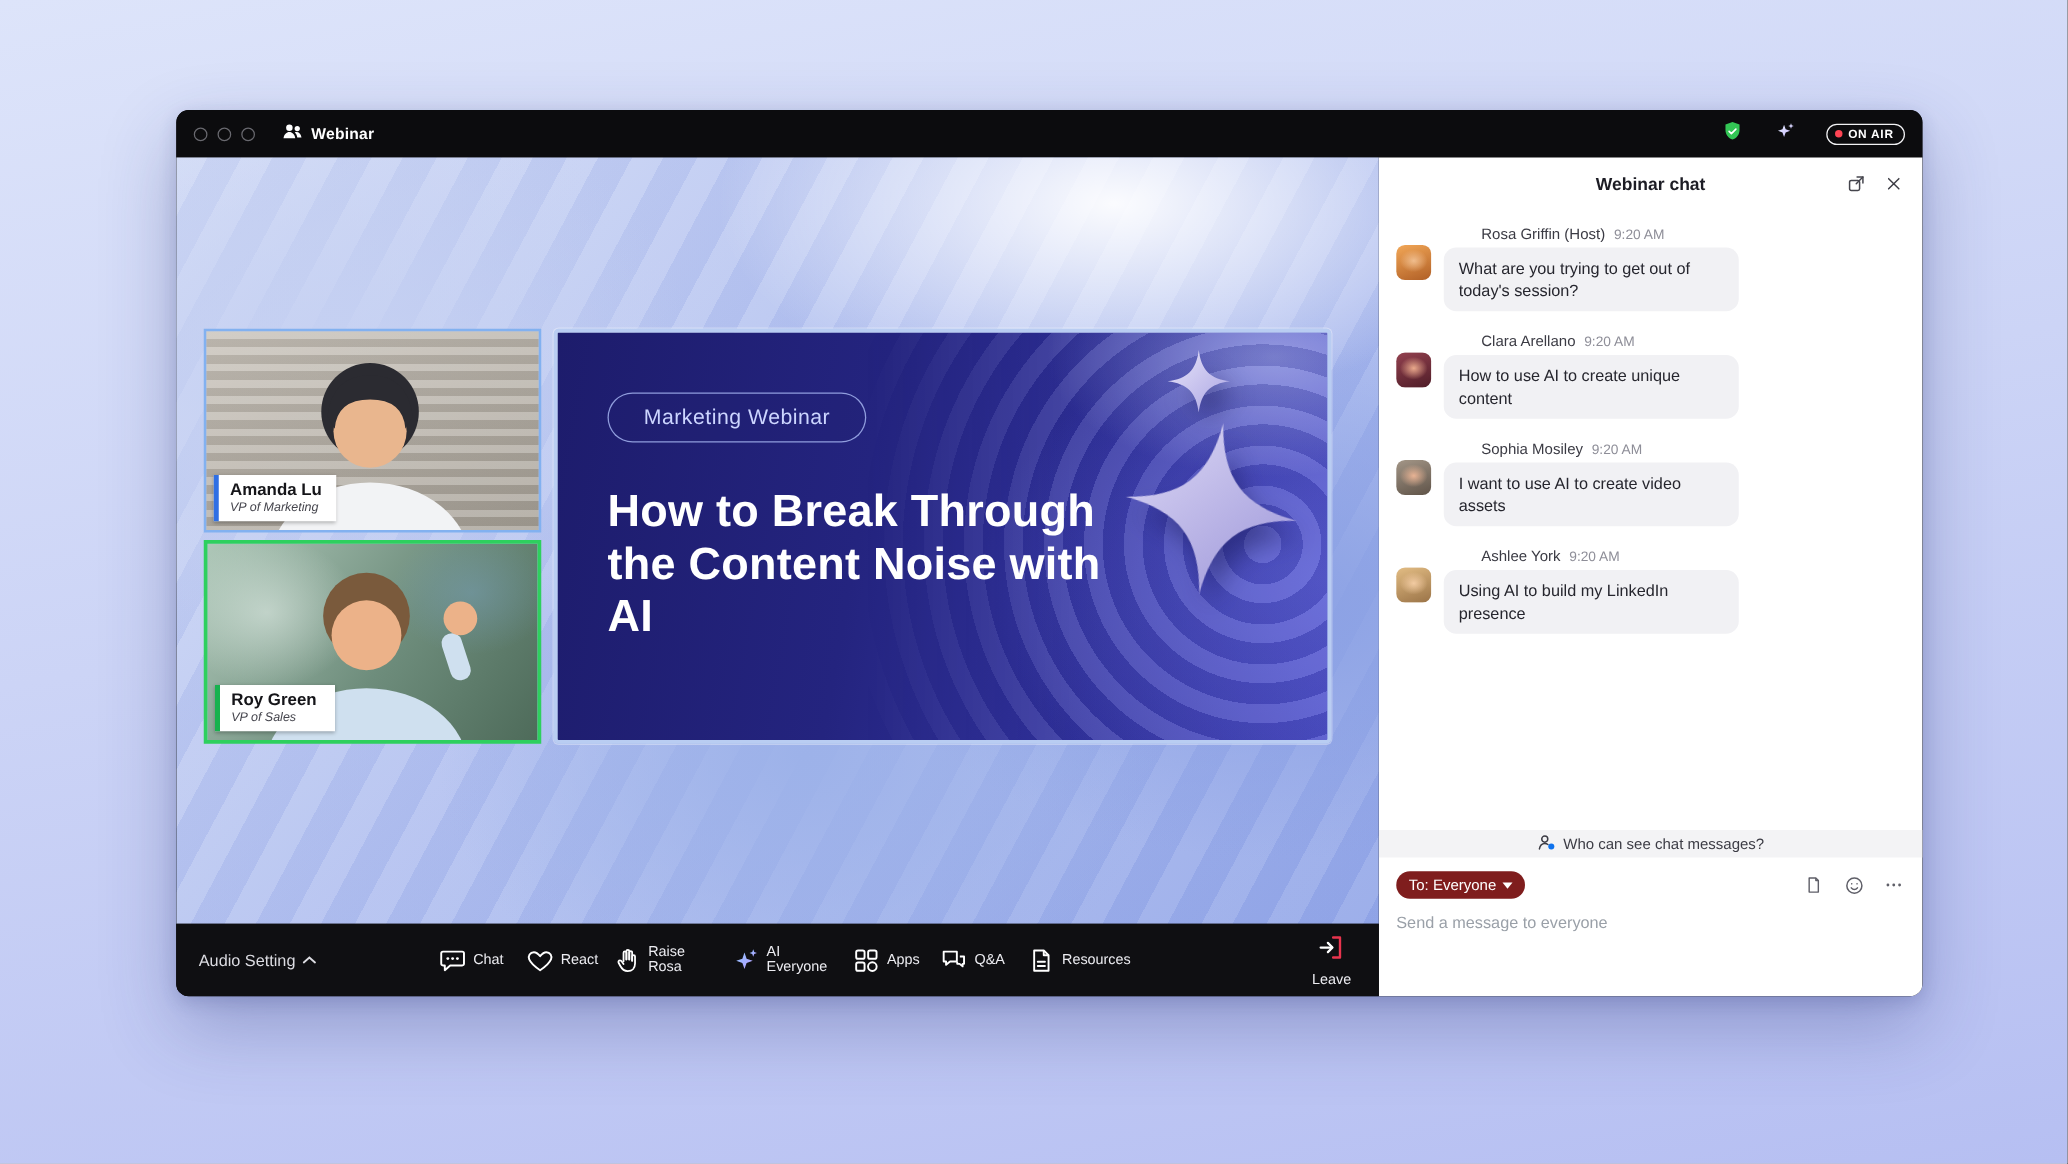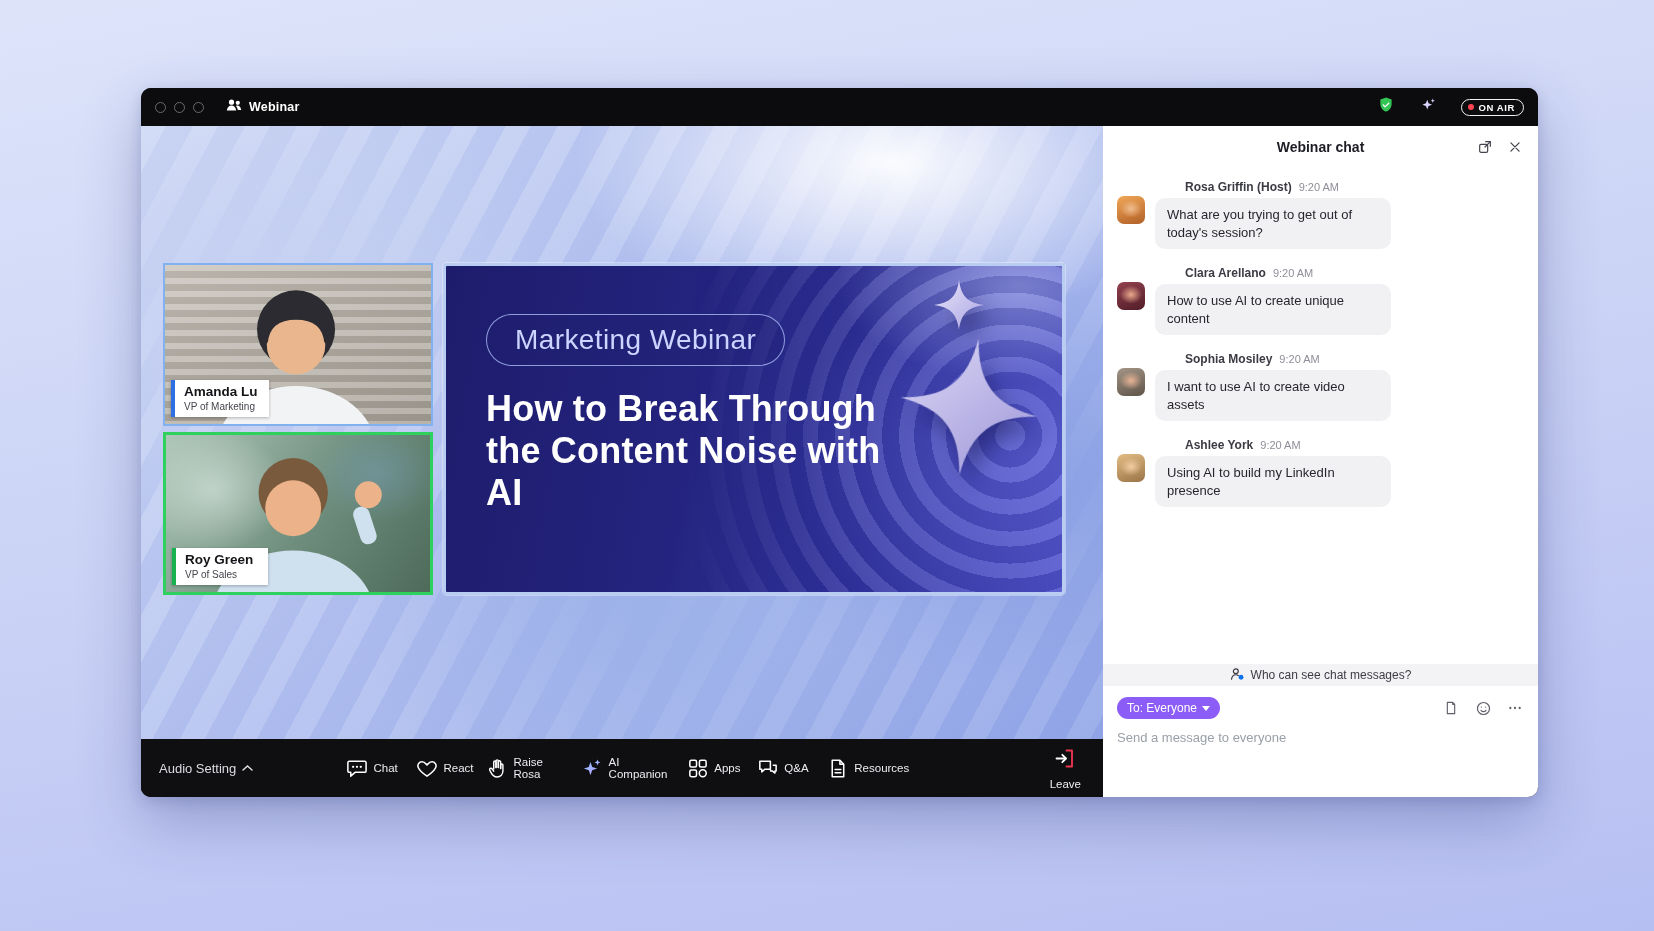--- a/index.html
+++ b/index.html
@@ -56,42 +56,42 @@
       radial-gradient(35% 45% at 80% 25%, rgba(120,160,190,.45), transparent 70%),
       linear-gradient(125deg,#aec7b8 0%,#6e8d7c 55%,#4e6b5a 100%); }
   .tile svg.person { position:absolute; left:0; top:0; width:100%; height:100%; }
   .nametag {
     position:absolute; left:6px; bottom:7px; background:#fff; padding:4px 11px 5px 9px;
     box-shadow:0 1px 3px rgba(0,0,0,.28); min-width:96px;
   }
   .nametag.blue { border-left:4px solid #2f6fe4; }
   .nametag.green { border-left:4px solid #17b24e; }
   .nametag .nm { font-size:13.5px; font-weight:700; color:#151519; line-height:1.15; }
-  .nametag .rl { font-size:10px; color:#45454d; margin-top:1px; }
+  .nametag .rl { font-size:10px; color:#45454d; margin-top:1px;font-style:italic; }
 
   
   .slide {
     position:absolute; left:302px; top:137px; width:622px; height:332px; border-radius:4px;
     border:3px solid #b9cdf2; overflow:hidden;
     background:
       radial-gradient(42% 42% at 93% 6%, rgba(195,205,255,.55), transparent 70%),
       radial-gradient(60% 80% at 100% 60%, rgba(110,115,230,.55), transparent 75%),
       linear-gradient(100deg,#1d1c6c 0%,#24247f 40%,#32339f 68%,#4a4cc6 100%);
     box-shadow:0 0 0 1px rgba(255,255,255,.35);
   }
   .slide-waves {
     position:absolute; right:0; top:0; width:60%; height:100%;
     background:repeating-radial-gradient(circle at 86% 52%, rgba(255,255,255,.10) 0 15px, rgba(18,18,90,.14) 15px 32px);
     -webkit-mask-image:linear-gradient(to left, #000 55%, transparent 100%);
     mask-image:linear-gradient(to left, #000 55%, transparent 100%);
   }
   .slide-badge {
     position:absolute; left:40px; top:48px; display:inline-block;
     border:1.5px solid rgba(165,180,240,.85); border-radius:999px;
-    padding:9px 28px; font-size:28px; color:#ccd5ff; letter-spacing:.4px; background:rgba(30,30,110,.25);
+    padding:9px 28px; font-size:17px; color:#ccd5ff; letter-spacing:.4px; background:rgba(30,30,110,.25);
   }
   .slide-title {
     position:absolute; left:40px; top:122px; width:400px;
     font-size:36px; font-weight:700; color:#ffffff; line-height:1.16; letter-spacing:.2px;
   }
   .star { position:absolute; filter:drop-shadow(9px 12px 10px rgba(15,15,75,.45)); }
   .star-small { right:78px; top:14px; width:50px; height:50px; }
   .star-big { right:24px; top:72px; width:138px; height:138px; transform:rotate(8deg); }
 
   
@@ -128,34 +128,34 @@
   .chat-messages { flex:1; overflow:hidden; padding:12px 16px 0 14px; }
   .msg { display:flex; gap:10px; margin-bottom:17px; }
   .avatar { width:28px; height:28px; border-radius:7px; flex:0 0 28px; margin-top:16px;
             background-image:radial-gradient(60% 45% at 50% 42%, rgba(255,225,200,.85), rgba(255,225,200,0) 70%); }
   .av-rosa   { background-color:#d98a3c; background-image:radial-gradient(55% 45% at 50% 45%, #f0bd8d, transparent 72%), linear-gradient(160deg,#f2a757,#b05f26); }
   .av-clara  { background-color:#7c3642; background-image:radial-gradient(55% 45% at 50% 45%, #eaa98c, transparent 72%), linear-gradient(160deg,#93414f,#4f1d28); }
   .av-sophia { background-color:#8d8178; background-image:radial-gradient(55% 45% at 50% 45%, #e8b394, transparent 72%), linear-gradient(160deg,#a39687,#5f5348); }
   .av-ashlee { background-color:#caa36e; background-image:radial-gradient(55% 45% at 50% 45%, #f2cba2, transparent 72%), linear-gradient(160deg,#e3bd84,#9a7347); }
   .msg-content { display:flex; flex-direction:column; }
   .msg-meta { display:flex; align-items:baseline; gap:7px; padding-left:10px; margin-bottom:4px; }
-  .msg-author { font-size:12px; font-weight:700; color:#3b3b44;padding-left:20px; }
+  .msg-author { font-size:12px; font-weight:400; color:#3b3b44;padding-left:20px; }
   .msg-time { font-size:11px; color:#8e8e98; }
   .msg-bubble {
     background:#f1f1f4; border-radius:10px; padding:8px 12px; font-size:13px; color:#26262e;
     line-height:1.35; max-width:236px; width:fit-content;
   }
   .privacy-strip {
     flex:0 0 22px; background:#f3f3f5; display:flex; align-items:center; justify-content:center; gap:6px;
     font-size:12px; color:#3c3c45; cursor:pointer;
   }
   .compose { flex:0 0 111px; padding:11px 14px 0 14px; }
   .compose-row1 { display:flex; align-items:center; }
   .to-pill {
-    display:flex; align-items:center; gap:5px; background:#8b5cf6; color:#fff;
+    display:flex; align-items:center; gap:5px; background:#7f1d1d; color:#fff;
     font-size:12px; font-weight:500; border:none; border-radius:14px; padding:4px 10px; cursor:pointer;
   }
   .caret-down { width:0; height:0; border-left:4px solid transparent; border-right:4px solid transparent; border-top:5px solid #fff; }
   .compose-icons { margin-left:auto; display:flex; align-items:center; gap:14px; color:#5f5f68; }
   .cicon { width:18px; height:18px; display:flex; align-items:center; justify-content:center; cursor:pointer; }
   .msg-input {
     margin-top:11px; width:100%; border:none; outline:none; font-size:13px; color:#26262e;
     font-family:"Liberation Sans", sans-serif; background:transparent;
   }
   .msg-input::placeholder { color:#9aa0a8; }
@@ -315,21 +315,21 @@
                   <defs>
                       <linearGradient id="gAI" x1="0" y1="0" x2="1" y2="1">
                     <stop offset="0" stop-color="#8ec6ff"></stop>
                         <stop offset="1" stop-color="#b99bff"></stop>
                   </linearGradient>
                     </defs>
                   <path d="M11 6l1.7 4.9 4.9 1.7-4.9 1.7L11 19.2l-1.7-4.9-4.9-1.7 4.9-1.7z" fill="url(#gAI)"></path>
                   <path d="M18 3.4l.8 2.2 2.2.8-2.2.8-.8 2.2-.8-2.2-2.2-.8 2.2-.8z" fill="url(#gAI)"></path>
                 </svg>
               </span>
-              <span>AI Companion</span>
+              <span>AI Everyone</span>
             </div>
 
             <div class="tb-item">
               <span class="ic">
                 <svg width="23" height="23" viewBox="0 0 24 24" fill="none" stroke="#fff" stroke-width="1.6" stroke-linejoin="round">
                   <rect x="3.5" y="3.5" width="7" height="7" rx="1.6"></rect>
                   <rect x="13.5" y="3.5" width="7" height="7" rx="1.6"></rect>
                   <rect x="3.5" y="13.5" width="7" height="7" rx="1.6"></rect>
                   <circle cx="17" cy="17" r="3.6"></circle>
                 </svg>

